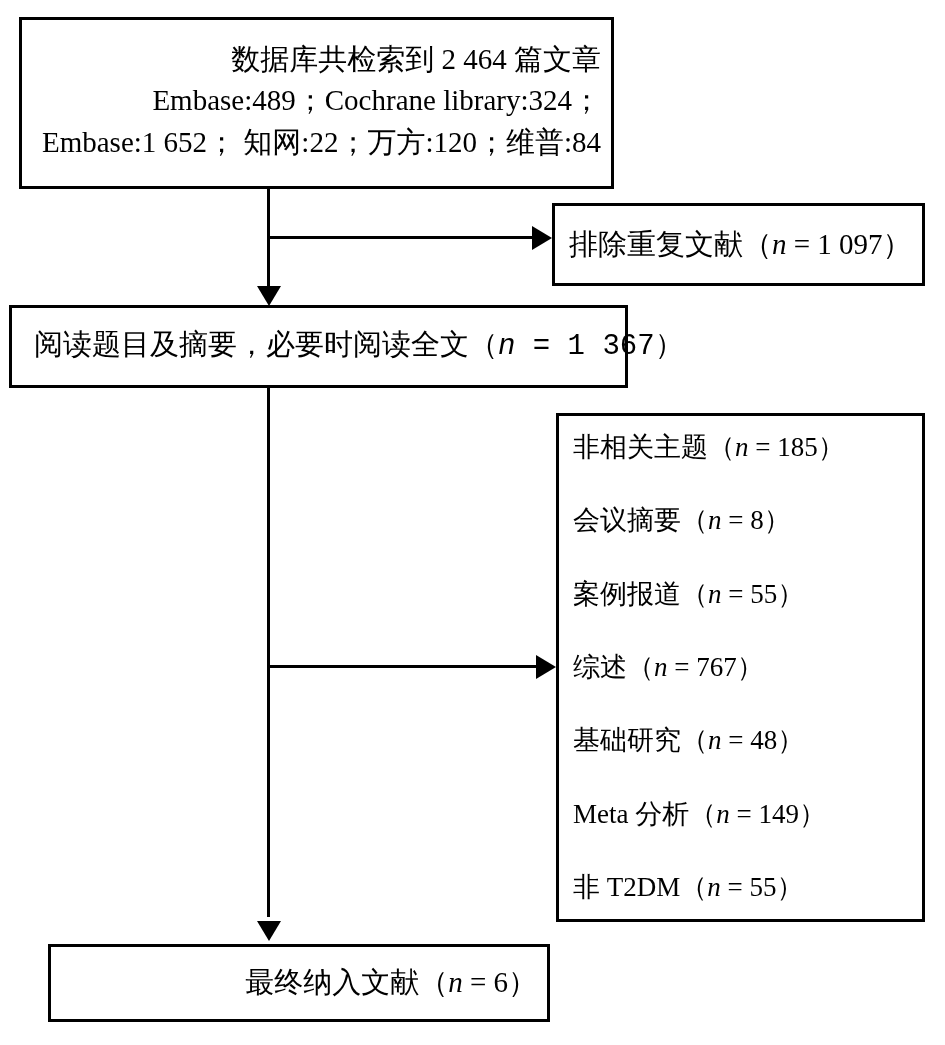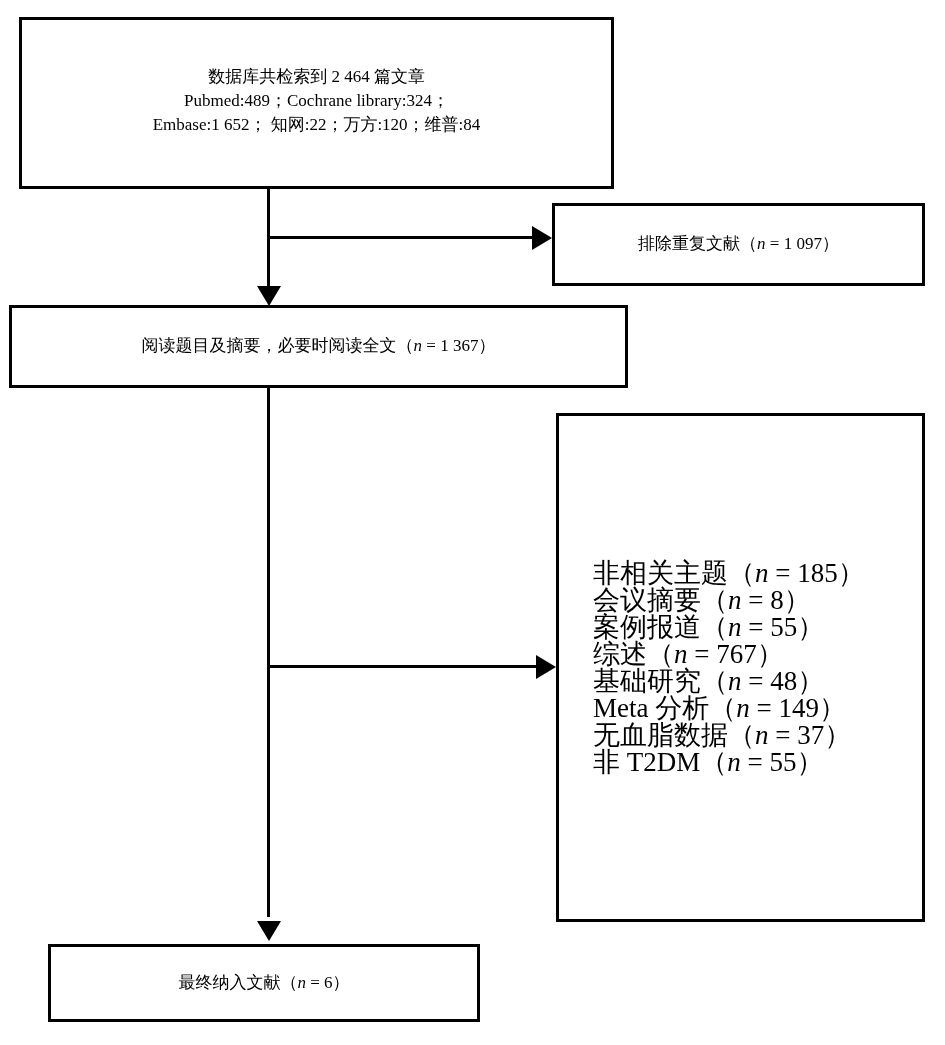--- a/index.html
+++ b/index.html
@@ -19,23 +19,23 @@
   .node {
     position: absolute;
     box-sizing: border-box;
     border: 3px solid #000000;
     background: #ffffff;
     display: flex;
     flex-direction: column;
     justify-content: center;
   }
   .line-center {
-    text-align: center;
+    text-align: right;
     line-height: 1.42;
-    font-size: 17px;
+    font-size: 29px;
     white-space: nowrap;
   }
   
   #box-search {
     left: 19px;
     top: 17px;
     width: 595px;
     height: 172px;
     padding: 6px 10px 10px 10px;
   }
@@ -47,34 +47,36 @@
     height: 83px;
     padding: 8px 14px;
   }
   
   #box-screening {
     left: 9px;
     top: 305px;
     width: 619px;
     height: 83px;
     padding: 0 22px;
+    font-family: Liberation Mono, monospace;
   }
   
   #box-exclusions {
     left: 556px;
     top: 413px;
     width: 369px;
     height: 509px;
-    padding: 18px 0 18px 34px;
+    padding: 18px 0 18px 14px;
+    justify-content: space-between;
   }
   
   #box-included {
     left: 48px;
     top: 944px;
-    width: 432px;
+    width: 502px;
     height: 78px;
     padding: 0 10px;
   }
   .exc-row {
     font-size: 27px;
     line-height: 1.0;
     white-space: nowrap;
   }
   
   .vline {
@@ -105,21 +107,21 @@
   }
   .ital { font-style: italic; }
 </style>
 </head>
 <body>
 
 <div id="canvas">
 
   <div class="node" id="box-search">
     <div class="line-center">数据库共检索到 2 464 篇文章</div>
-    <div class="line-center">Pubmed:489；Cochrane library:324；</div>
+    <div class="line-center">Embase:489；Cochrane library:324；</div>
     <div class="line-center">Embase:1 652； 知网:22；万方:120；维普:84</div>
   </div>
 
   <div class="vline" style="left:267px; top:189px; height:110px;"></div>
   <div class="arrow-down" style="left:257px; top:286px;"></div>
   <div class="hline" style="left:267px; top:236px; width:265px;"></div>
   <div class="arrow-right" style="left:532px; top:226px;"></div>
 
   <div class="node" id="box-duplicates">
     <div class="line-center">排除重复文献（<span class="ital">n</span> = 1 097）</div>
@@ -134,21 +136,20 @@
   <div class="hline" style="left:267px; top:665px; width:269px;"></div>
   <div class="arrow-right" style="left:536px; top:655px;"></div>
 
   <div class="node" id="box-exclusions">
     <div class="exc-row">非相关主题（<span class="ital">n</span> = 185）</div>
     <div class="exc-row">会议摘要（<span class="ital">n</span> = 8）</div>
     <div class="exc-row">案例报道（<span class="ital">n</span> = 55）</div>
     <div class="exc-row">综述（<span class="ital">n</span> = 767）</div>
     <div class="exc-row">基础研究（<span class="ital">n</span> = 48）</div>
     <div class="exc-row">Meta 分析（<span class="ital">n</span> = 149）</div>
-    <div class="exc-row">无血脂数据（<span class="ital">n</span> = 37）</div>
     <div class="exc-row">非 T2DM（<span class="ital">n</span> = 55）</div>
   </div>
 
   <div class="node" id="box-included">
     <div class="line-center">最终纳入文献（<span class="ital">n</span> = 6）</div>
   </div>
 
 </div>
 
 </body></html>

